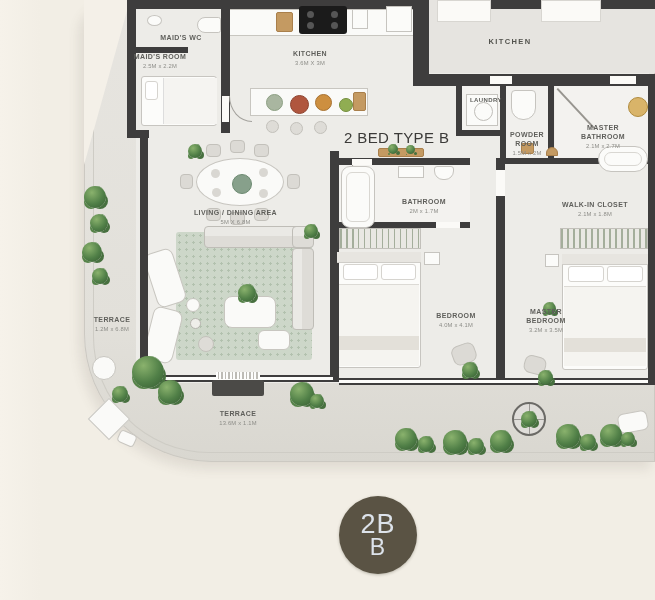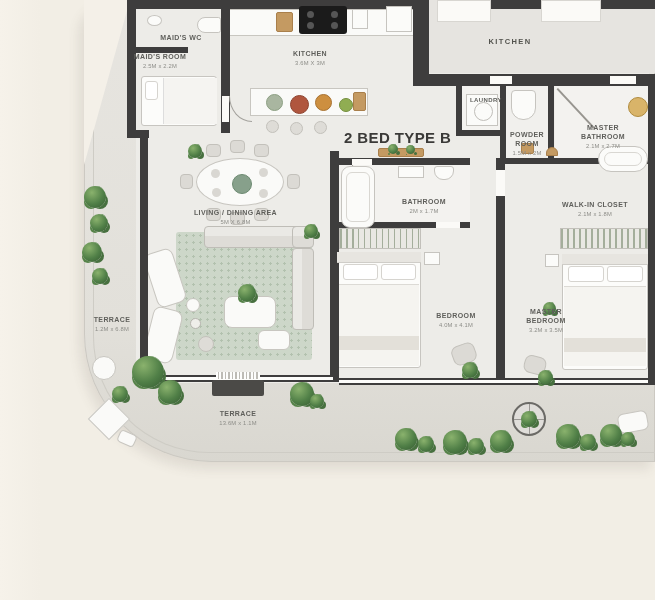--- a/index.html
+++ b/index.html
@@ -21,21 +21,21 @@
   .sofa.v{background:linear-gradient(90deg,#eae9e5 0 45%,#dedcd7 45%);}
   .bed{position:absolute;background:#fcfcfa;border:1px solid #c7c5c0;border-radius:3px;box-sizing:border-box;z-index:4;}
   .pillow{position:absolute;background:#ffffff;border:1px solid #d6d4cf;border-radius:3px;box-sizing:border-box;z-index:5;}
   .duvet{position:absolute;background:#f5f4f0;border-top:1px solid #dcdad5;box-sizing:border-box;z-index:4;}
   .throw{position:absolute;background:#e3e0d9;z-index:5;}
   .fix{position:absolute;background:#fbfbf9;border:1px solid #c6c4bf;box-sizing:border-box;z-index:6;}
   .plant{position:absolute;border-radius:50%;background:radial-gradient(circle at 36% 30%,#8ab26d 0%,#507f47 55%,#345a30 100%);box-shadow:5px 4px 0 -3px #47703f,-4px 5px 0 -4px #568349,2px -4px 0 -4px #5e8b4f;z-index:7;}
   .wood{position:absolute;background:#c49a62;border:1px solid #a97f4b;border-radius:2px;box-sizing:border-box;z-index:6;}
   .rlabel{position:absolute;text-align:center;color:#5f5f5b;font-size:7px;line-height:1.25;font-weight:700;letter-spacing:.4px;z-index:9;}
   .rlabel .dims{display:block;font-size:5.8px;font-weight:400;color:#8d8d88;letter-spacing:.2px;margin-top:1px;}
-  .title{position:absolute;left:344px;top:129px;width:160px;font-size:15px;font-weight:700;color:#3b3a38;letter-spacing:.4px;z-index:9;}
+  .title{position:absolute;left:344px;top:129px;width:160px;font-size:15px;font-weight:400;color:#3b3a38;letter-spacing:.4px;z-index:9;}
   .corridor-label{position:absolute;left:455px;top:37px;width:110px;text-align:center;font-size:7.5px;font-weight:700;letter-spacing:1.4px;color:#53534e;z-index:9;}
   .badge{position:absolute;left:339px;top:496px;width:78px;height:78px;border-radius:50%;background:#5a5344;color:#dde3eb;display:flex;flex-direction:column;align-items:center;justify-content:center;line-height:.92;font-size:27px;letter-spacing:1px;z-index:10;box-shadow:0 1px 3px rgba(60,55,40,.3);}
   .badge .l2{font-size:23px;}
   .arc{position:absolute;border:1px solid #a3a19c;border-width:0 0 1px 1px;border-radius:0 0 0 100%;z-index:6;}
   .round{border-radius:50%!important;}
   .stool{position:absolute;background:#dedcd7;border:1px solid #c3c1bb;border-radius:50%;box-sizing:border-box;z-index:4;}
   .bench{position:absolute;background:#4b4a47;border-radius:2px;z-index:6;}
   .hatchline{position:absolute;background:repeating-linear-gradient(90deg,#fdfdfc 0 2px,#bdbbb5 2px 3.5px);z-index:6;}
   .planter{position:absolute;border:2px solid #6b6a66;border-radius:50%;background:#e0deda;box-sizing:border-box;z-index:6;}
   .planter::before,.planter::after{content:"";position:absolute;background:#9a9894;}
@@ -269,14 +269,18 @@
   </div>
   <div class="rlabel" style="left:84px;top:316px;width:56px;">
     <span>TERRACE</span>
     <span class="dims">1.2M x 6.8M</span>
   </div>
   <div class="rlabel" style="left:205px;top:410px;width:66px;">
     <span>TERRACE</span>
     <span class="dims">13.6M x 1.1M</span>
   </div>
 
+  <div class="badge">
+    <div class="l1">2B</div>
+    <div class="l2">B</div>
+  </div>
 
 </div>
 
 </body></html>

